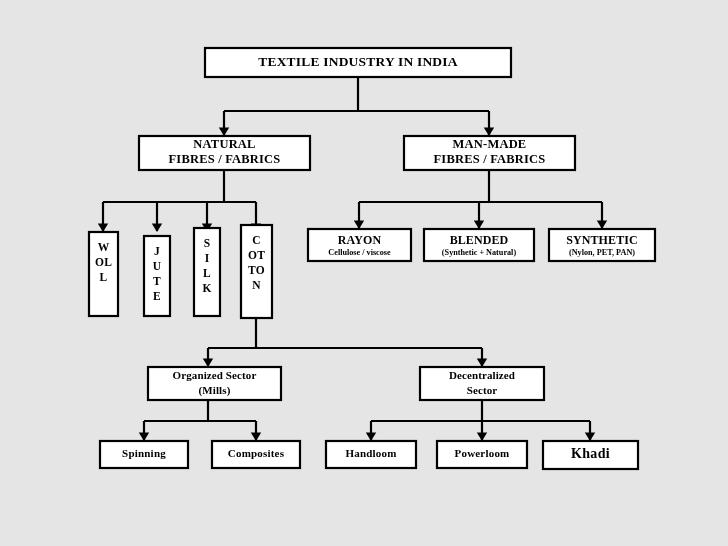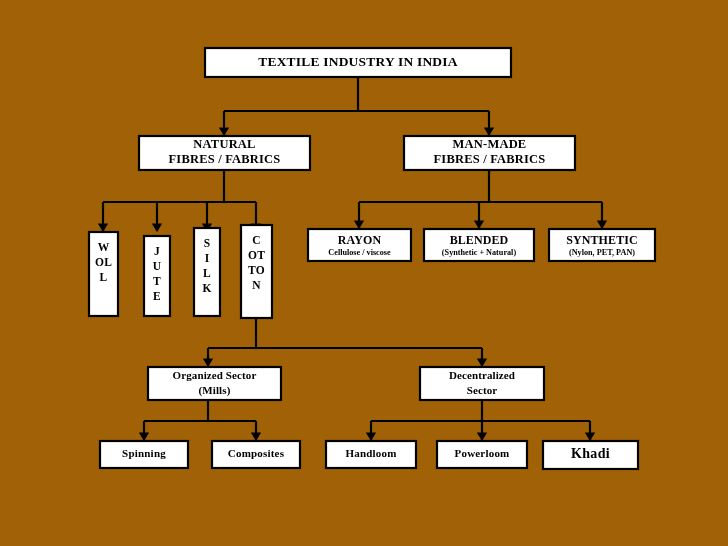--- a/index.html
+++ b/index.html
@@ -4,21 +4,21 @@
 <style>
   html, body {
     margin: 0;
     padding: 0;
     background: #ffffff;
   }
   #page {
     position: relative;
     width: 728px;
     height: 546px;
-    background: #a16207;
+    background: #e5e5e5;
     overflow: hidden;
     font-family: "Liberation Serif", "DejaVu Serif", serif;
   }
   #chart-svg {
     position: absolute;
     left: 0;
     top: 0;
     width: 728px;
     height: 546px;
   }

